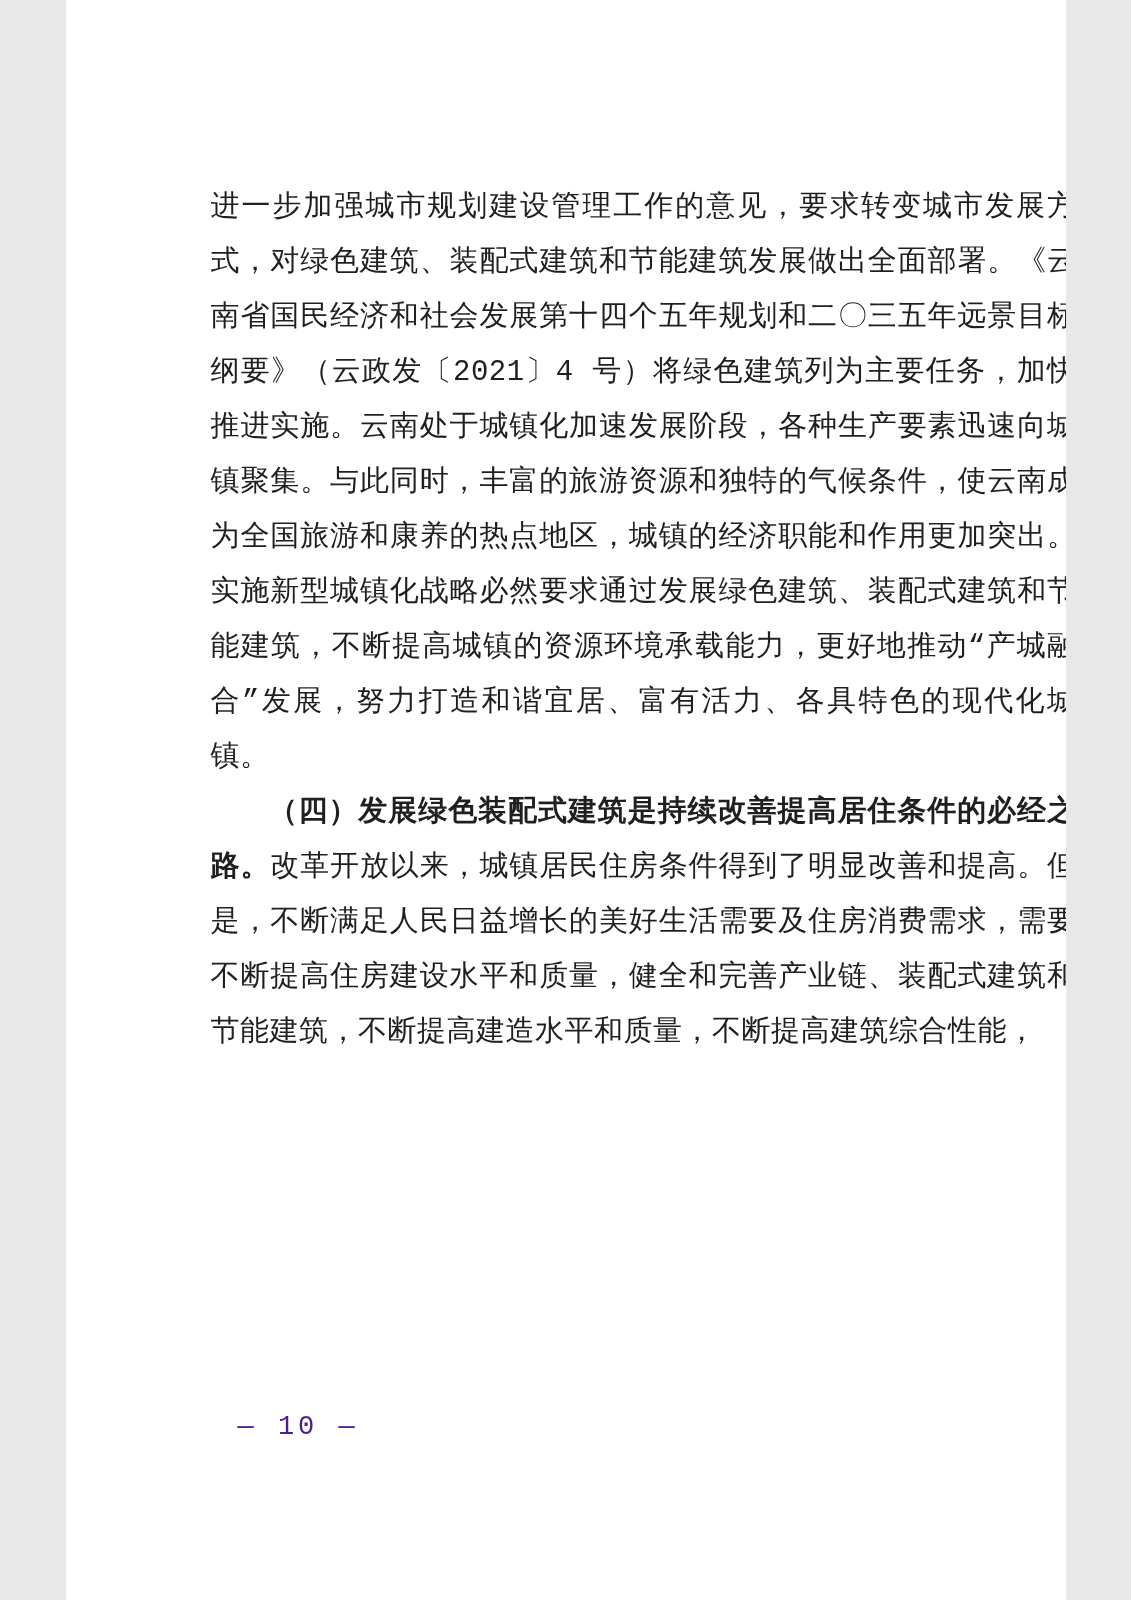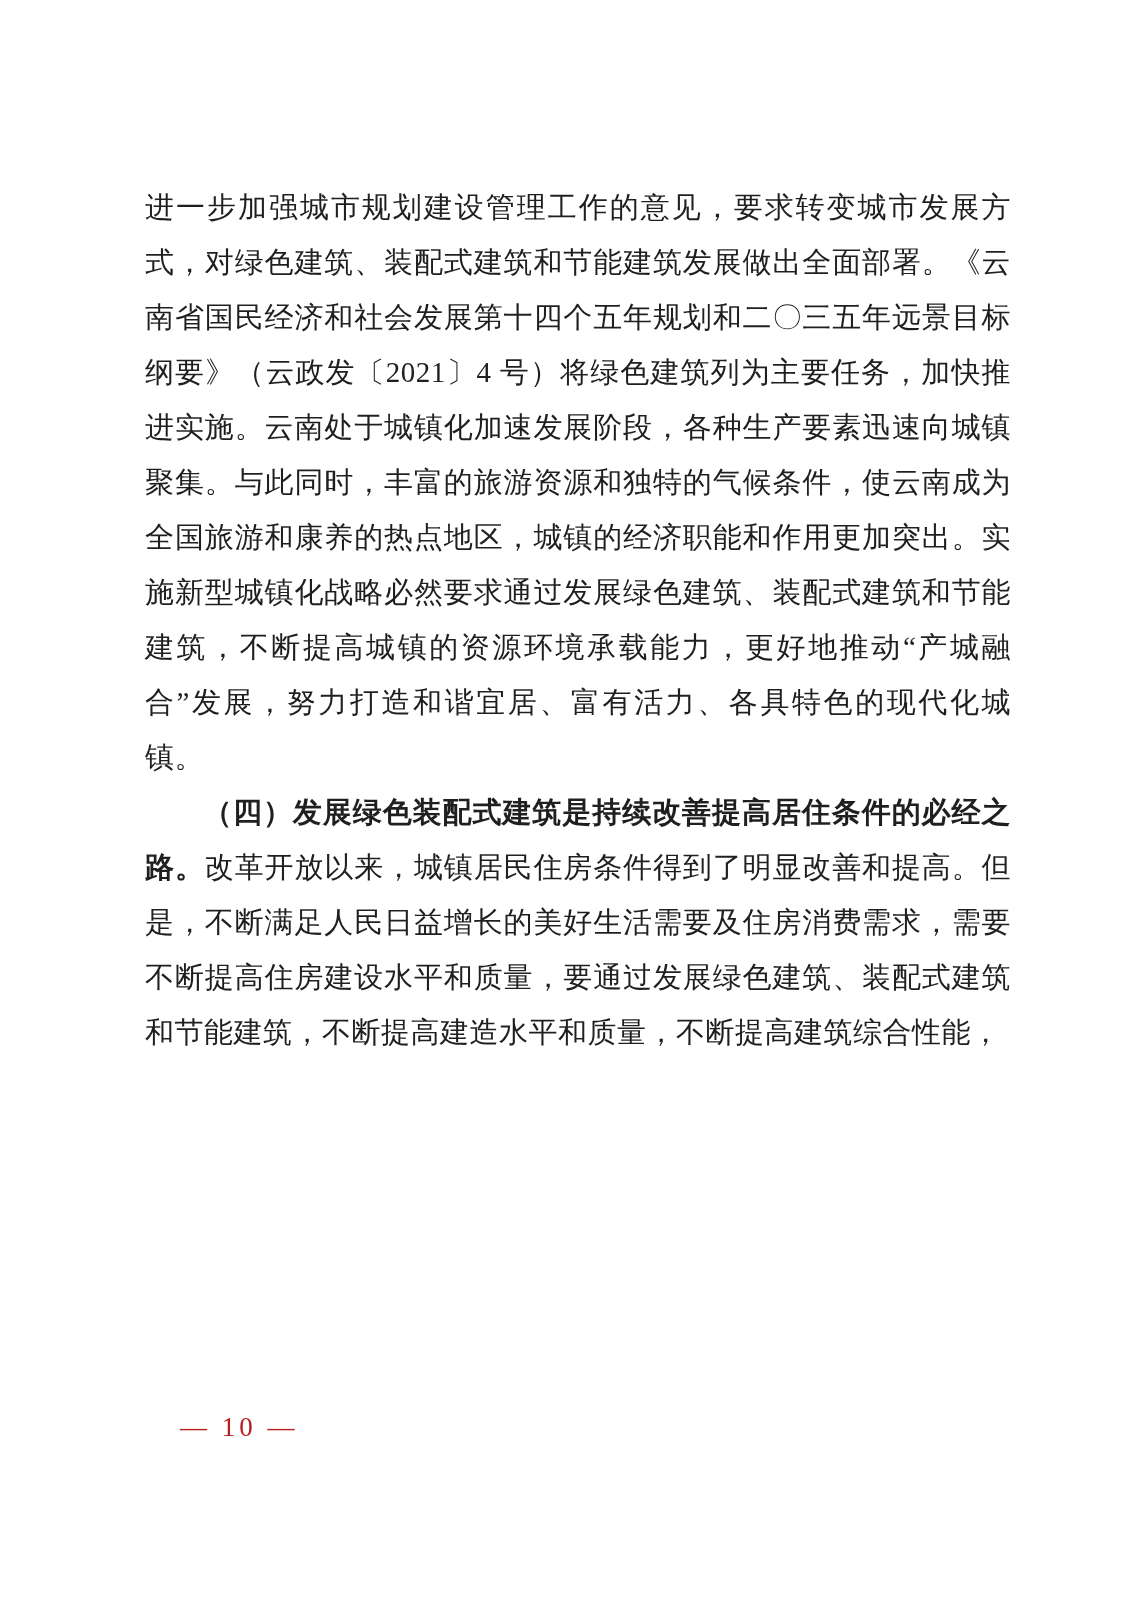--- a/index.html
+++ b/index.html
@@ -2,26 +2,26 @@
 <html><head>
 <meta charset="utf-8">
 <style>
   html, body {
     margin: 0;
     padding: 0;
     background: #e8e8e8;
   }
   .page {
     position: relative;
-    width: 1131px;
+    width: 1000px;
     height: 1600px;
     margin: 0 auto;
     background: #ffffff;
     overflow: hidden;
-    font-family: Liberation Serif, serif;
+    font-family: Liberation Mono, monospace;
     color: #1f1f1f;
   }
   .content {
     position: absolute;
     left: 145px;
     top: 180px;
     width: 866px;
     font-size: 29px;
     line-height: 55px;
     text-align: justify;
@@ -32,41 +32,41 @@
     padding: 0;
   }
   .content p.indented {
     text-indent: 2em;
   }
   .lead-bold {
     font-weight: 700;
   }
   .page-number {
     position: absolute;
-    left: 180px;
+    left: 172px;
     top: 1405px;
     font-size: 27px;
     line-height: 45px;
     letter-spacing: 4px;
-    color: #b91c1c;
+    color: #4c1d95;
   }
 </style>
 </head>
 <body>
 
 <div class="page">
 
   <div class="content">
 
     <p>
       <span>进一步加强城市规划建设管理工作的意见，要求转变城市发展方式，对绿色建筑、装配式建筑和节能建筑发展做出全面部署。《云南省国民经济和社会发展第十四个五年规划和二〇三五年远景目标纲要》（云政发〔2021〕4 号）将绿色建筑列为主要任务，加快推进实施。云南处于城镇化加速发展阶段，各种生产要素迅速向城镇聚集。与此同时，丰富的旅游资源和独特的气候条件，使云南成为全国旅游和康养的热点地区，城镇的经济职能和作用更加突出。实施新型城镇化战略必然要求通过发展绿色建筑、装配式建筑和节能建筑，不断提高城镇的资源环境承载能力，更好地推动“产城融合”发展，努力打造和谐宜居、富有活力、各具特色的现代化城镇。</span>
     </p>
 
 
     <p class="indented">
-      <span class="lead-bold">（四）发展绿色装配式建筑是持续改善提高居住条件的必经之路。</span><span>改革开放以来，城镇居民住房条件得到了明显改善和提高。但是，不断满足人民日益增长的美好生活需要及住房消费需求，需要不断提高住房建设水平和质量，要通过发展绿色建筑、装配式建筑和节能建筑，不断提高建造水平和质量，不断提高建筑综合性能，</span>
+      <span class="lead-bold">（四）发展绿色装配式建筑是持续改善提高居住条件的必经之路。</span><span>改革开放以来，城镇居民住房条件得到了明显改善和提高。但是，不断满足人民日益增长的美好生活需要及住房消费需求，需要不断提高住房建设水平和质量，健全和完善产业链、装配式建筑和节能建筑，不断提高建造水平和质量，不断提高建筑综合性能，</span>
     </p>
 
   </div>
 
   <div class="page-number">— 10 —</div>
 
 </div>
 
 </body></html>

